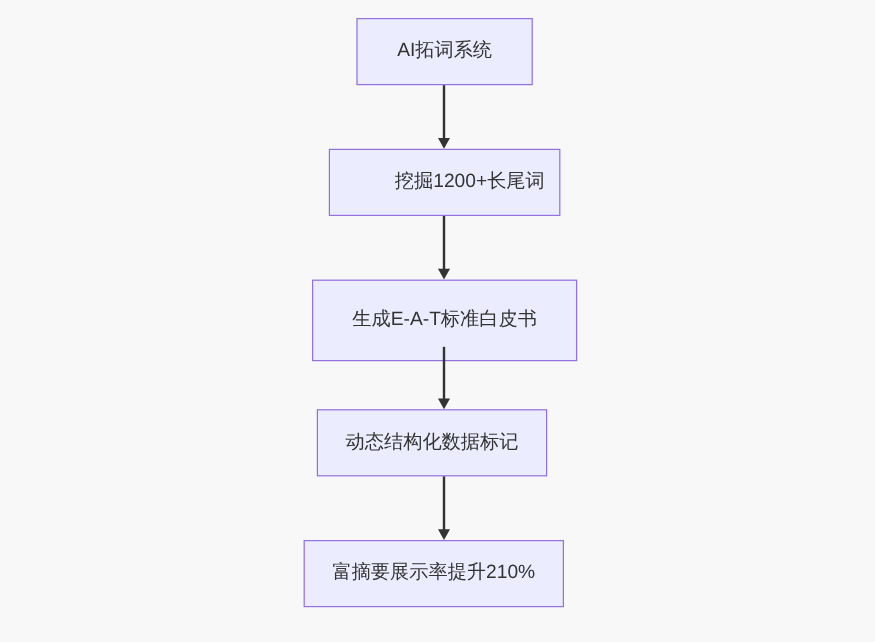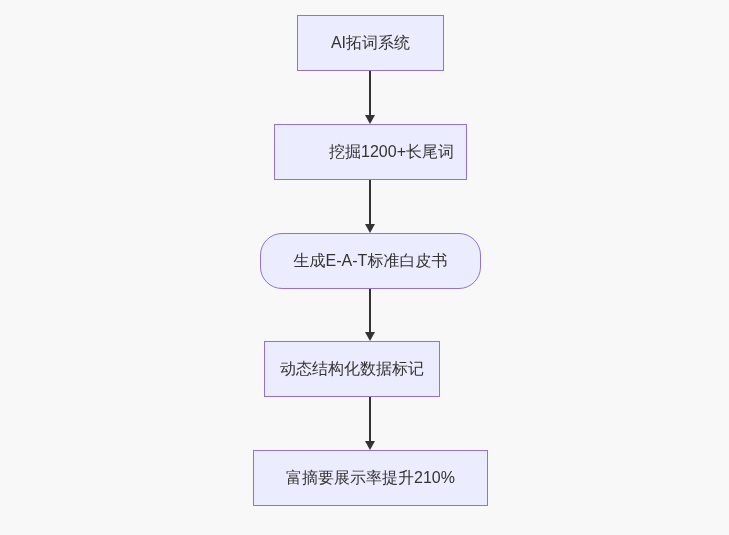--- a/index.html
+++ b/index.html
@@ -69,35 +69,35 @@
 
   <div class="flow-node" style="left:274px; top:124px; width:193px; height:56px;padding-left:42px;">
     <span>挖掘1200+长尾词</span>
   </div>
 
   <div class="edge" style="left:369px; top:180px; height:53px;">
     <div class="edge-line"></div>
     <div class="edge-head"></div>
   </div>
 
-  <div class="flow-node" style="left:260px; top:233px; width:221px; height:56px;border-radius:22px;">
+  <div class="flow-node" style="left:260px; top:233px; width:221px; height:68px;">
     <span>生成E-A-T标准白皮书</span>
   </div>
 
   <div class="edge" style="left:369px; top:289px; height:52px;">
     <div class="edge-line"></div>
     <div class="edge-head"></div>
   </div>
 
-  <div class="flow-node" style="left:264px; top:341px; width:176px; height:56px;">
+  <div class="flow-node" style="left:264px; top:341px; width:192px; height:56px;">
     <span>动态结构化数据标记</span>
   </div>
 
   <div class="edge" style="left:369px; top:397px; height:53px;">
     <div class="edge-line"></div>
     <div class="edge-head"></div>
   </div>
 
-  <div class="flow-node" style="left:253px; top:450px; width:235px; height:56px;">
+  <div class="flow-node" style="left:253px; top:450px; width:217px; height:56px;">
     <span>富摘要展示率提升210%</span>
   </div>
 
 </div>
 
 </body></html>

